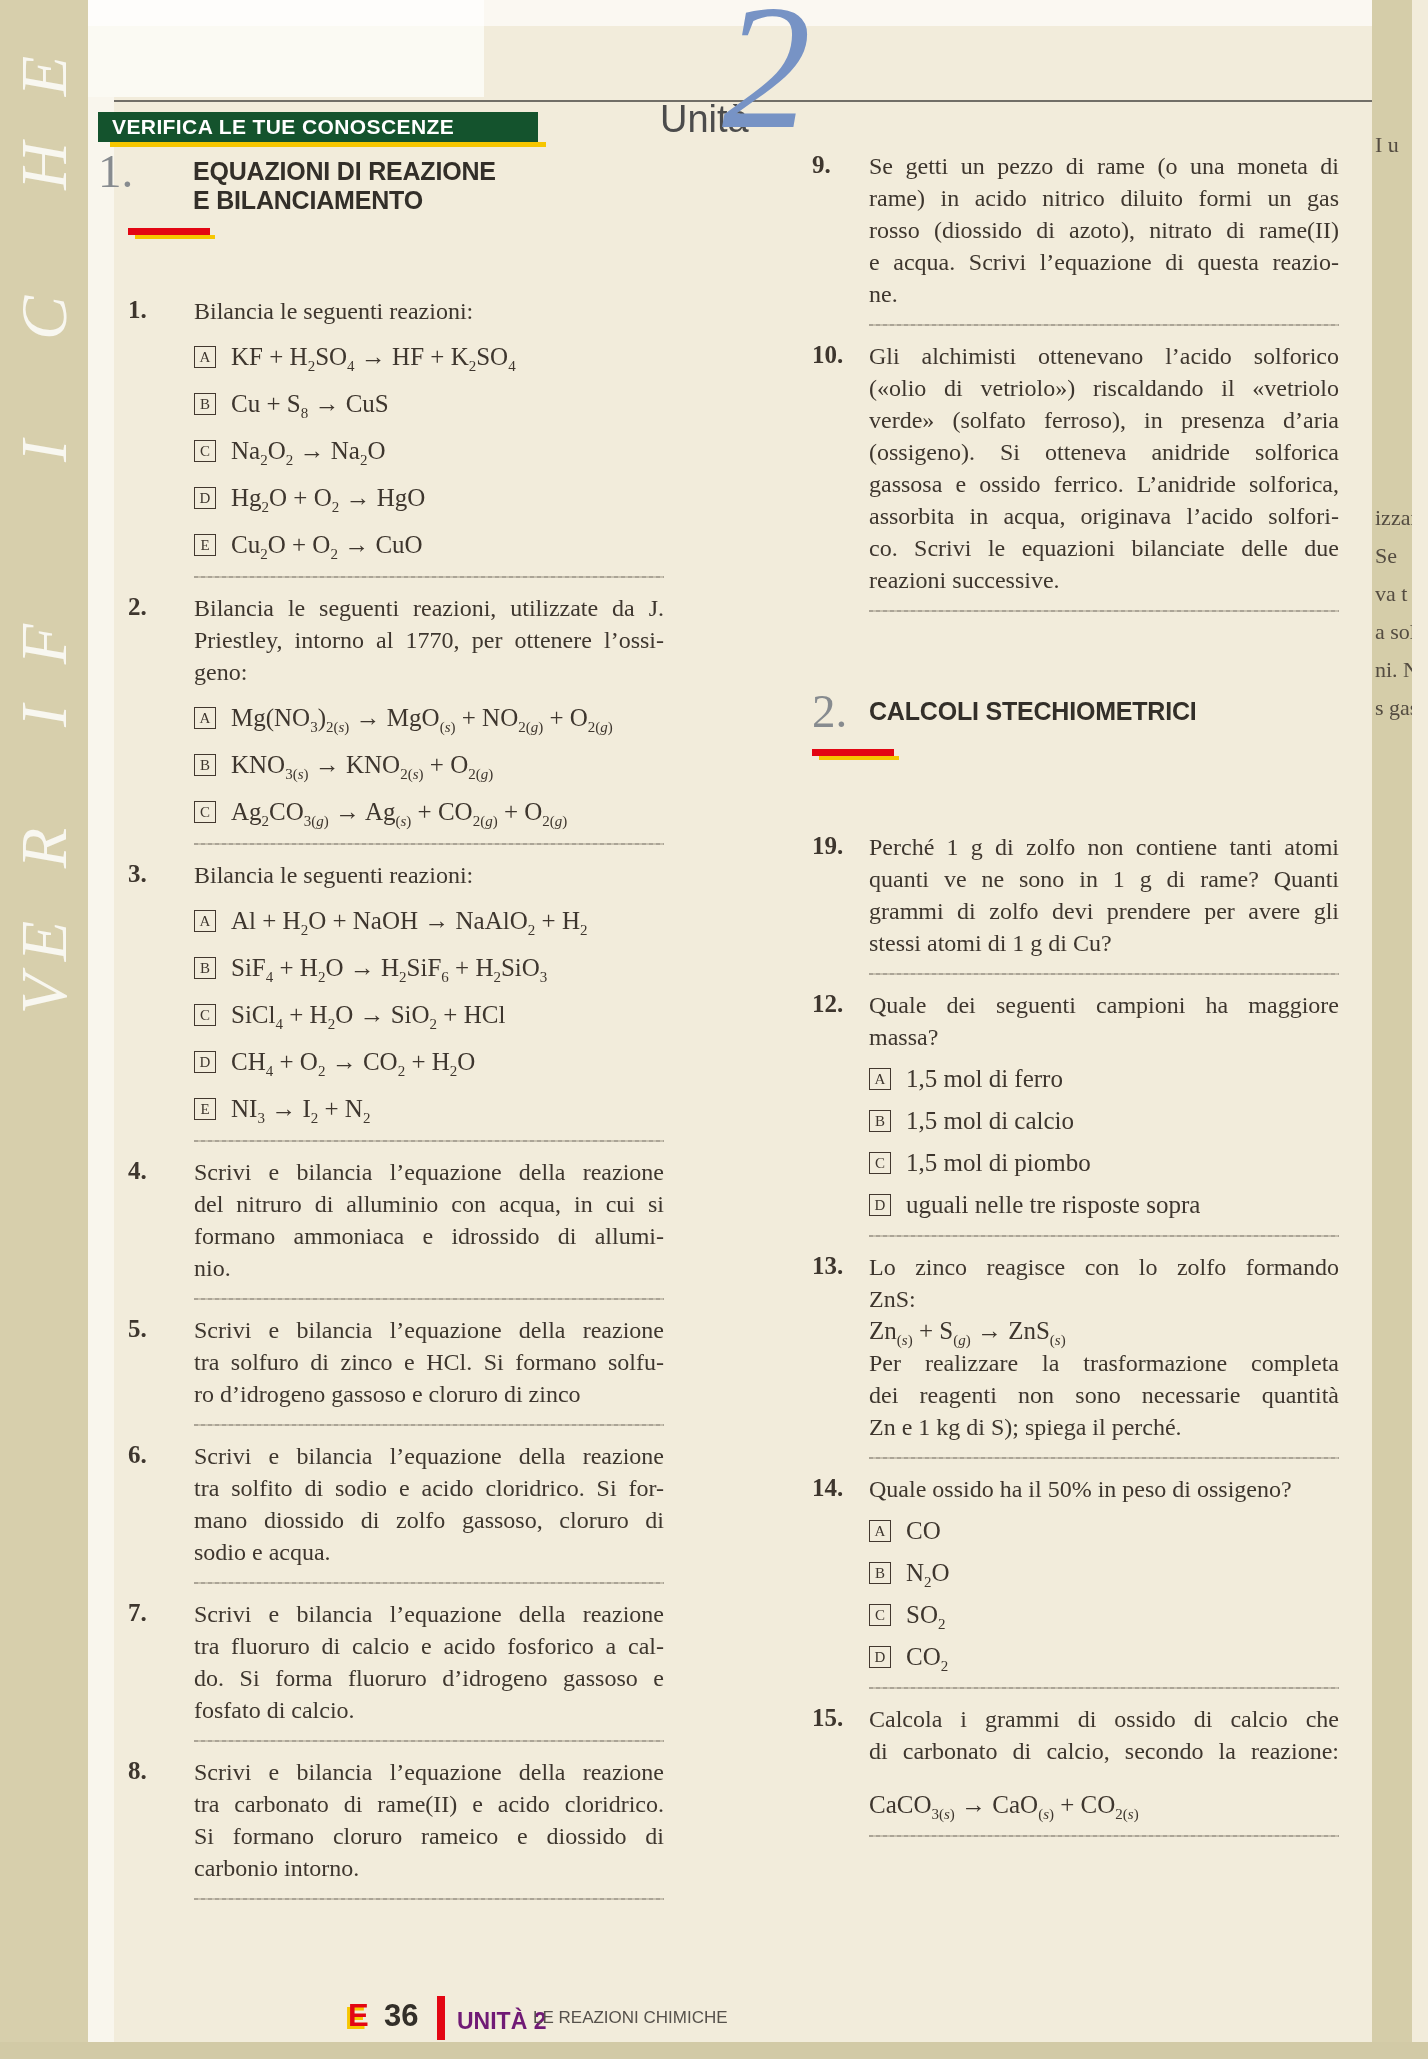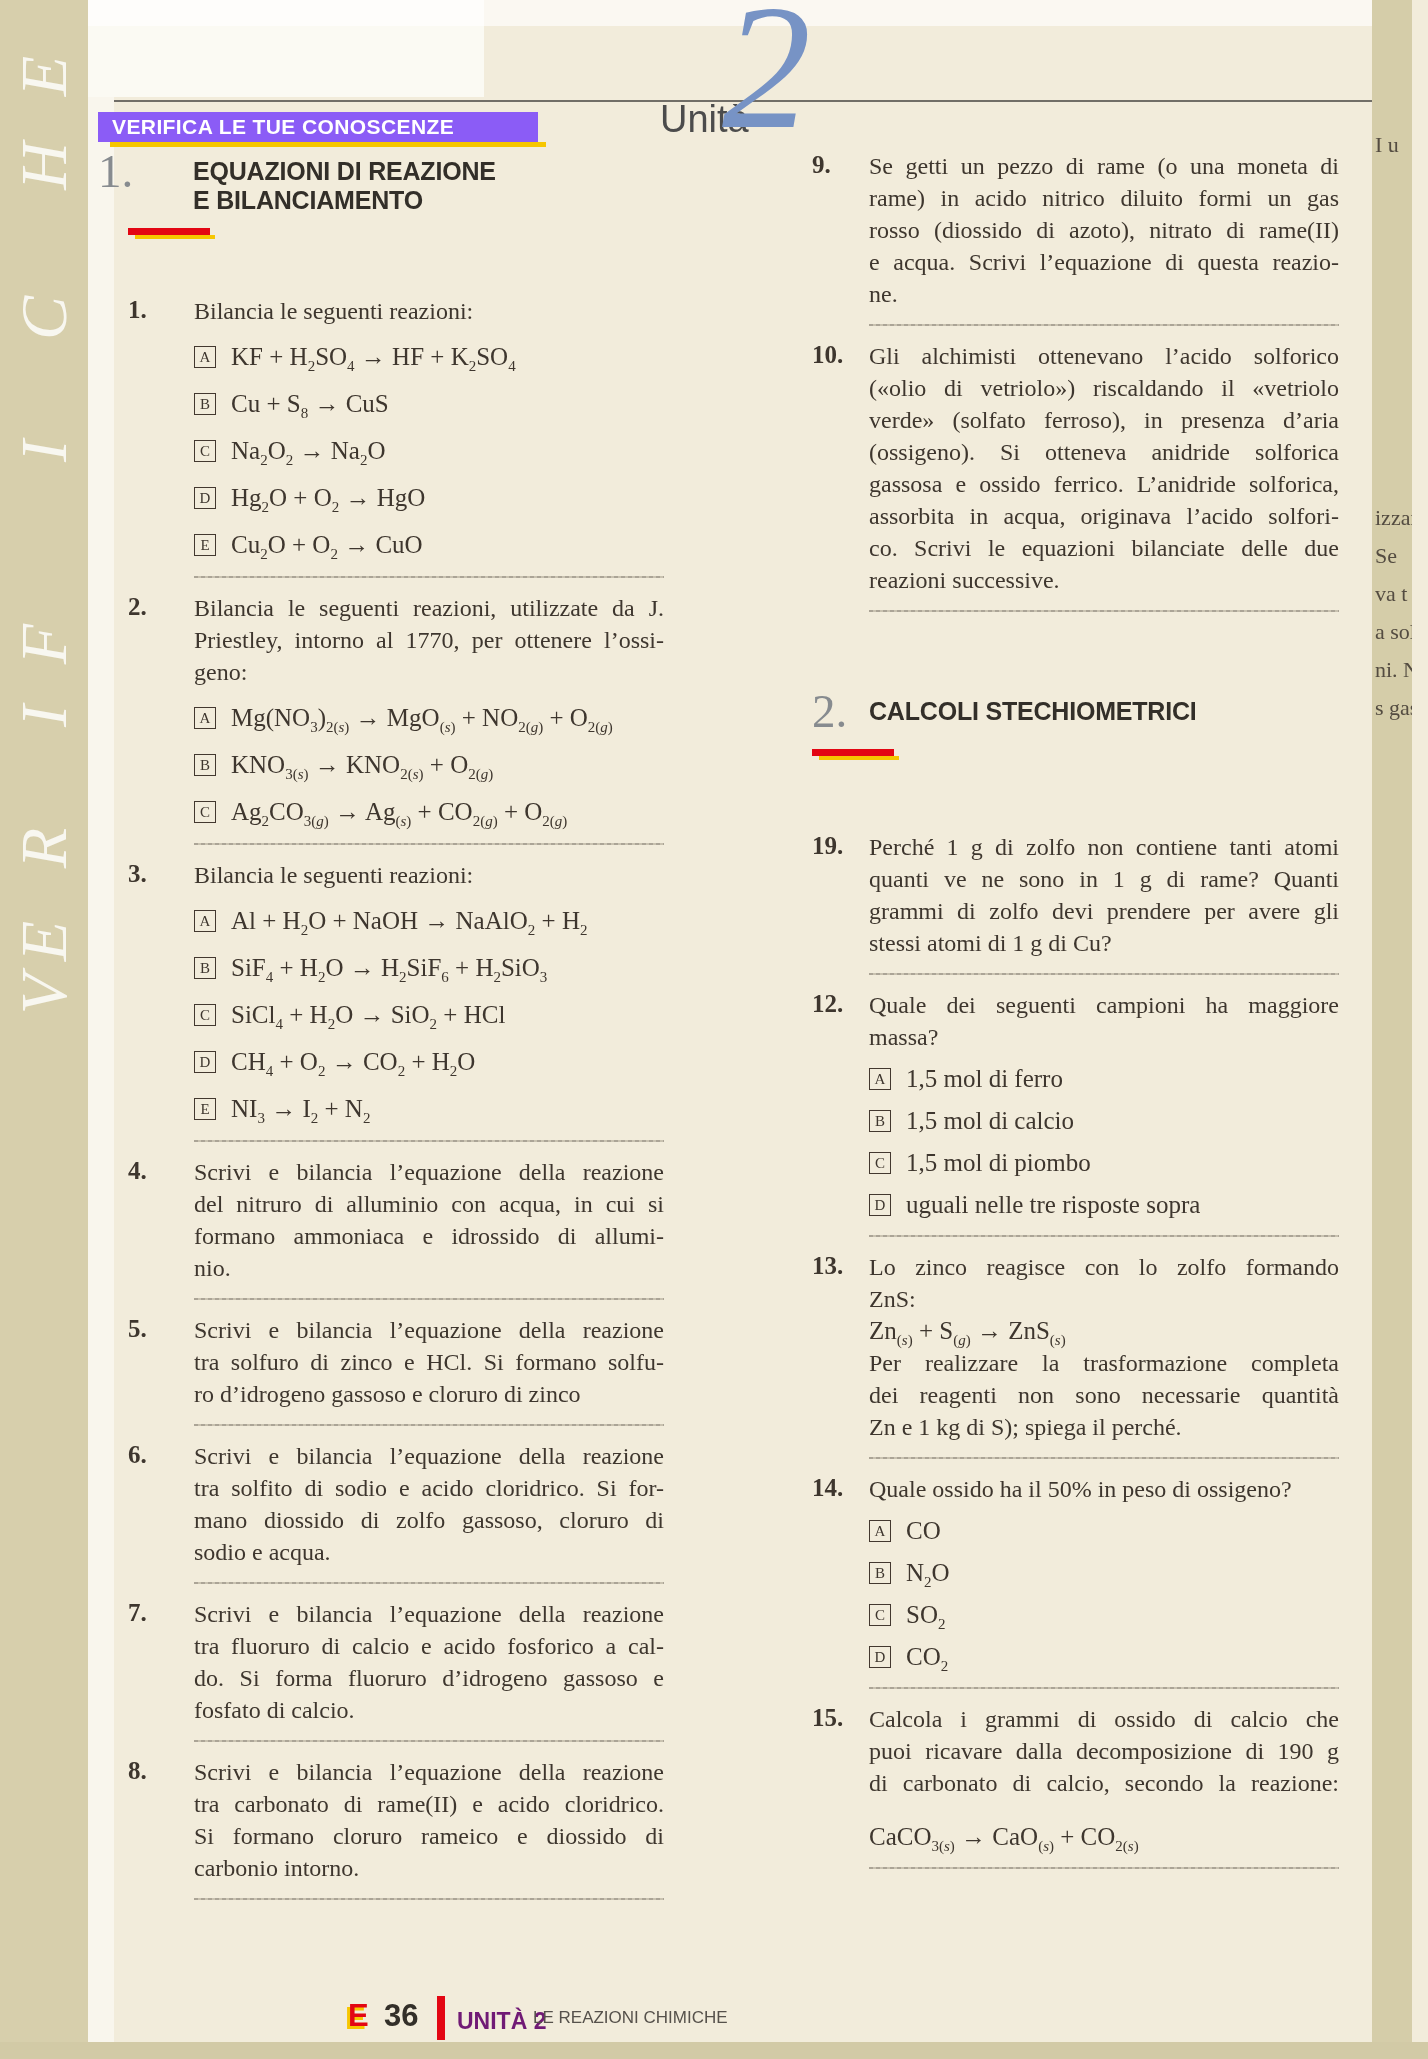--- a/index.html
+++ b/index.html
@@ -12,21 +12,21 @@
   .white-gutter{position:absolute;left:88px;top:0;width:26px;height:2042px;background:rgba(255,255,255,.5);}
   .top-white-a{position:absolute;left:88px;top:0;width:396px;height:97px;background:#fbfaf3;}
   .top-white-b{position:absolute;left:88px;top:0;width:1284px;height:26px;background:rgba(255,255,255,.65);}
   
   .side-letter{position:absolute;width:72px;height:72px;font-style:italic;font-size:66px;line-height:72px;
                text-align:center;color:rgba(255,255,255,.82);transform:rotate(-90deg);}
   
   .frag{position:absolute;left:3px;font-size:22px;color:#544c41;white-space:nowrap;}
   
   .top-rule{position:absolute;left:114px;top:100px;width:1258px;height:2px;background:#716e67;}
-  .banner{position:absolute;left:98px;top:112px;width:440px;height:30px;background:#8b5cf6;
+  .banner{position:absolute;left:98px;top:112px;width:440px;height:30px;background:#14532d;
           font-family:"Liberation Sans",sans-serif;font-weight:bold;font-size:21px;line-height:30px;
           color:#fff;padding-left:14px;letter-spacing:.4px;box-sizing:border-box;}
   .banner-underline{position:absolute;left:110px;top:142px;width:436px;height:5px;background:#f6c600;}
   .unit-label{position:absolute;left:660px;top:98px;font-family:"Liberation Sans",sans-serif;
               font-size:38px;color:#4c4c4c;}
   .unit-num{position:absolute;left:722px;top:-12px;font-style:italic;font-size:178px;line-height:158px;
             color:#7793c5;}
   
   .col{position:absolute;}
   #col-left{left:128px;top:146px;width:536px;}
@@ -343,21 +343,20 @@
             <span class="optbox">D</span>
             <span class="optval">CO<sub>2</sub></span>
           </div>
           <div class="qsep"></div>
         </div>
       </div>
       <div class="q">
         <div class="qn">15.</div>
         <div class="qb">
           <div class="bl jl">Calcola i grammi di ossido di calcio che</div>
-          <div class="bl jl">puoi ricavare dalla decomposizione di 190 g</div>
           <div class="bl jl">di carbonato di calcio, secondo la reazione:</div>
           <div class="bl ll chemline gap">CaCO<sub>3(<i>s</i>)</sub> → CaO<sub>(<i>s</i>)</sub> + CO<sub>2(<i>s</i>)</sub></div>
           <div class="qsep"></div>
         </div>
       </div>
     </div>
 
   <div class="footer">
     <span class="f-e">E</span>
     <span class="f-num">36</span>

